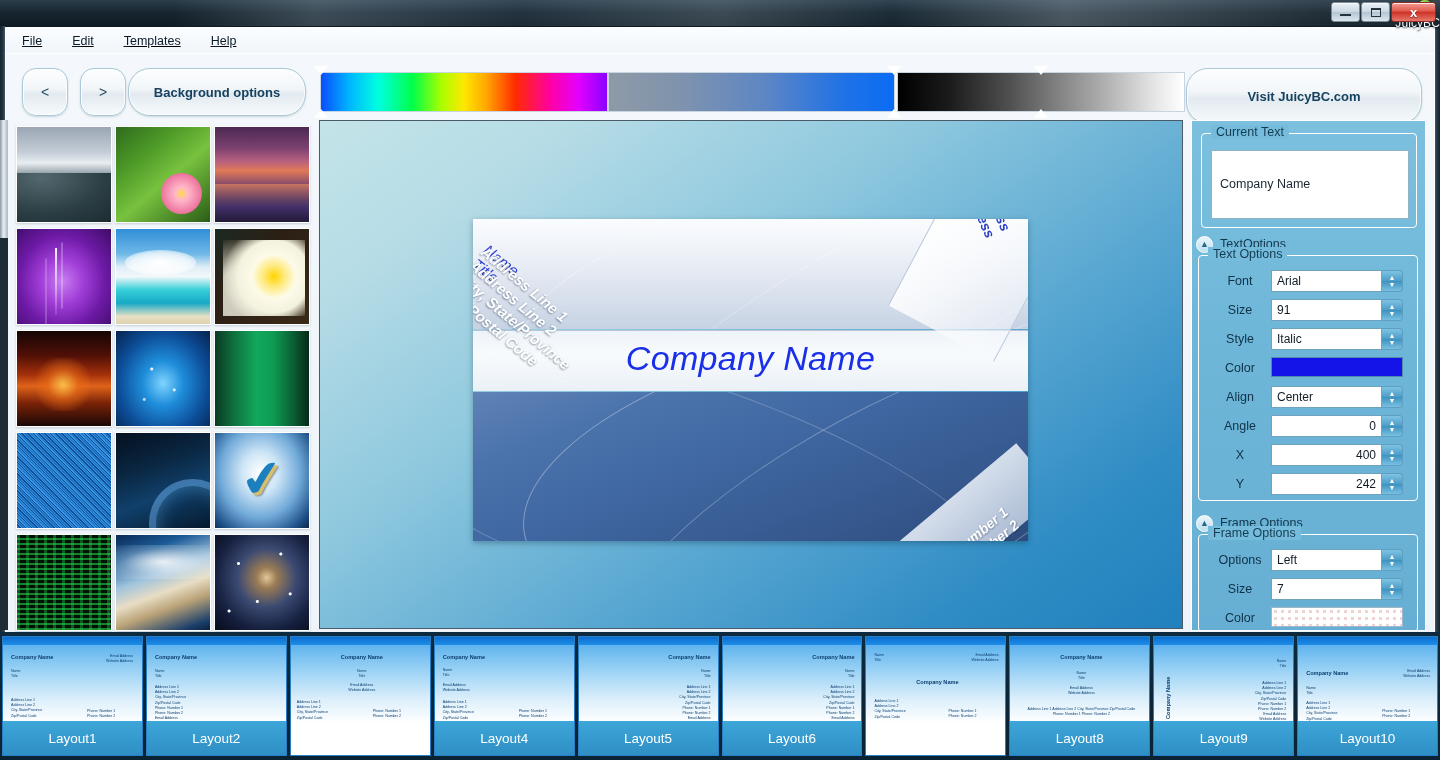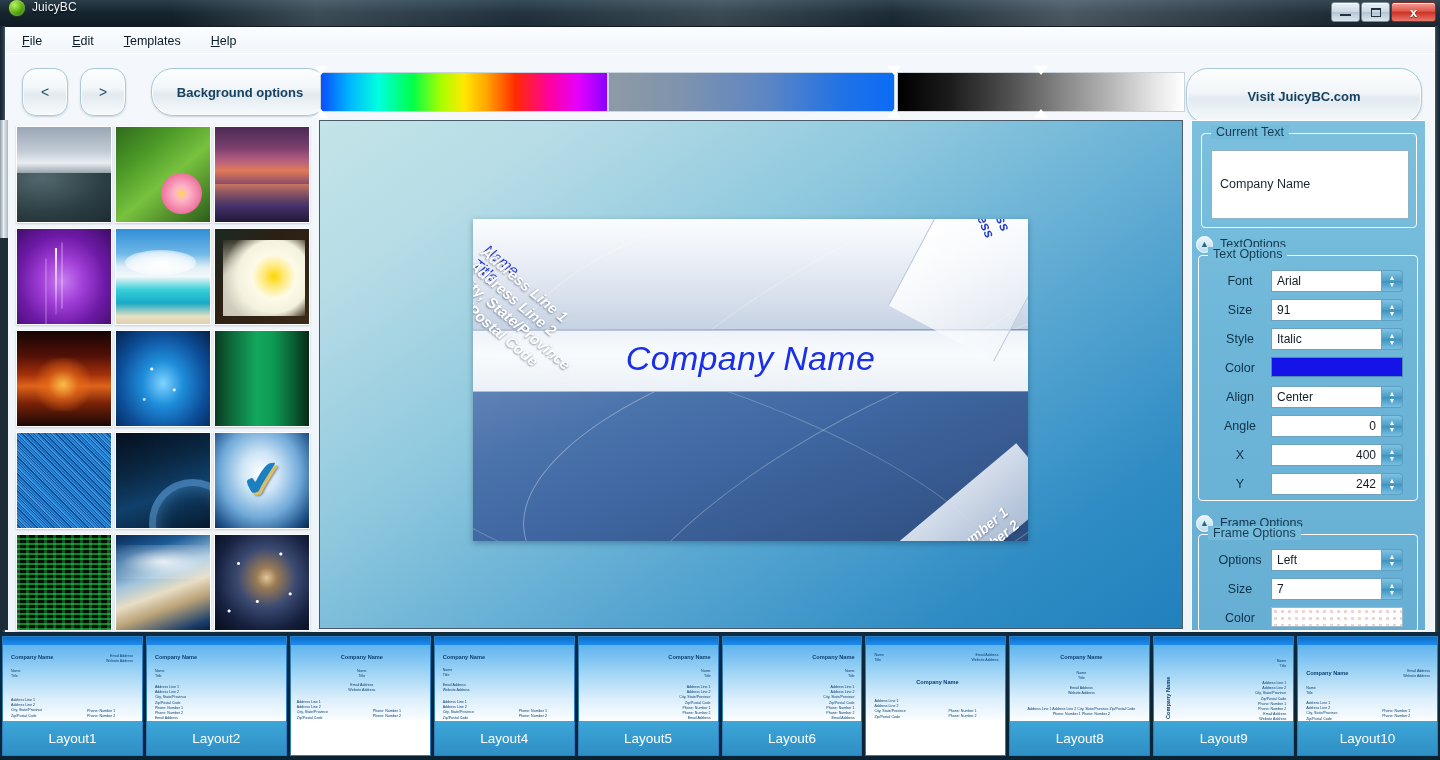--- a/index.html
+++ b/index.html
@@ -13,21 +13,21 @@
   
   #app {
     position: relative;
     width: 1440px; height: 760px;
     background: #d7e6f2;
   }
   #titlebar {
     position: absolute; left: 0; top: 0; width: 1440px; height: 30px;
     background: linear-gradient(180deg, #2b3e4b 0%, #16242e 45%, #0f1a22 100%);
     border-bottom: 1px solid #0a1319;
-    display: flex; align-items: flex-start;
+    display: flex; align-items: flex-end; flex-direction: column;
   }
   #titlebar .glassblur {
     position: absolute; left: 0; top: 0; width: 1440px; height: 26px;
     background:
       linear-gradient(90deg, rgba(255,255,255,0) 12%, rgba(200,220,235,0.22) 22%,
         rgba(150,180,205,0.10) 36%, rgba(210,228,240,0.20) 50%,
         rgba(120,150,175,0.07) 62%, rgba(225,238,248,0.26) 74%, rgba(255,255,255,0.05) 92%);
     pointer-events: none;
   }
   #app-icon {
@@ -64,21 +64,21 @@
     text-shadow: 0 1px 1px rgba(0,0,0,.45);
   }
   .wbtn .min-glyph { display:block; width:11px; height:2px; background:#25323c; margin-top:6px; }
   .wbtn .max-glyph { display:block; width:10px; height:9px; border:1px solid #25323c; border-top-width:2px; }
 
   
   #menubar {
     position: absolute; left: 5px; top: 27px; width: 1430px; height: 27px;
     background: linear-gradient(180deg, #fbfdff 0%, #f0f5fa 100%);
     border: 1px solid #ffffff;
-    display: flex; align-items: center; padding-left: 12px; gap: 22px;
+    display: flex; align-items: center; padding-left: 12px; gap: 22px; text-decoration: underline;
   }
   .menu-item {
     font-size: 12.5px; color: #0c1b28; padding: 3px 4px; cursor: default;
   }
   .menu-item u { text-decoration: underline; }
 
   
   #body-bg {
     position: absolute; left: 5px; top: 54px; width: 1430px; height: 578px;
     background: linear-gradient(180deg, #f4f8fc 0%, #eef4f9 100%);
@@ -102,21 +102,21 @@
     border: 1px solid #a9c8d8;
     border-radius: 22px;
     display: flex; align-items: center; justify-content: center;
     color: #16425f; font-weight: bold;
     box-shadow: inset 0 0 0 1px rgba(255,255,255,.9), 0 1px 2px rgba(80,110,130,.25);
     cursor: pointer;
     font-size: 13px;
   }
   #btn-prev { left: 22px; top: 68px; width: 46px; height: 48px; border-radius: 14px; font-weight: normal; font-size: 14px; color:#2a4d63;}
   #btn-next { left: 80px; top: 68px; width: 46px; height: 48px; border-radius: 14px; font-weight: normal; font-size: 14px; color:#2a4d63;}
-  #btn-bg   { left: 151px; top: 68px; width: 178px; height: 48px; }
+  #btn-bg   { left: 128px; top: 68px; width: 178px; height: 48px; }
   #btn-visit{ left: 1186px; top: 68px; width: 236px; height: 56px; }
 
   
   .slider-wrap { position: absolute; top: 68px; height: 48px; }
   .slider-bar {
     position: absolute; left: 0; top: 4px; height: 40px; width: 100%;
     border: 1px solid #c8d4de;
   }
   .marker {
     position: absolute; width: 0; height: 0;

